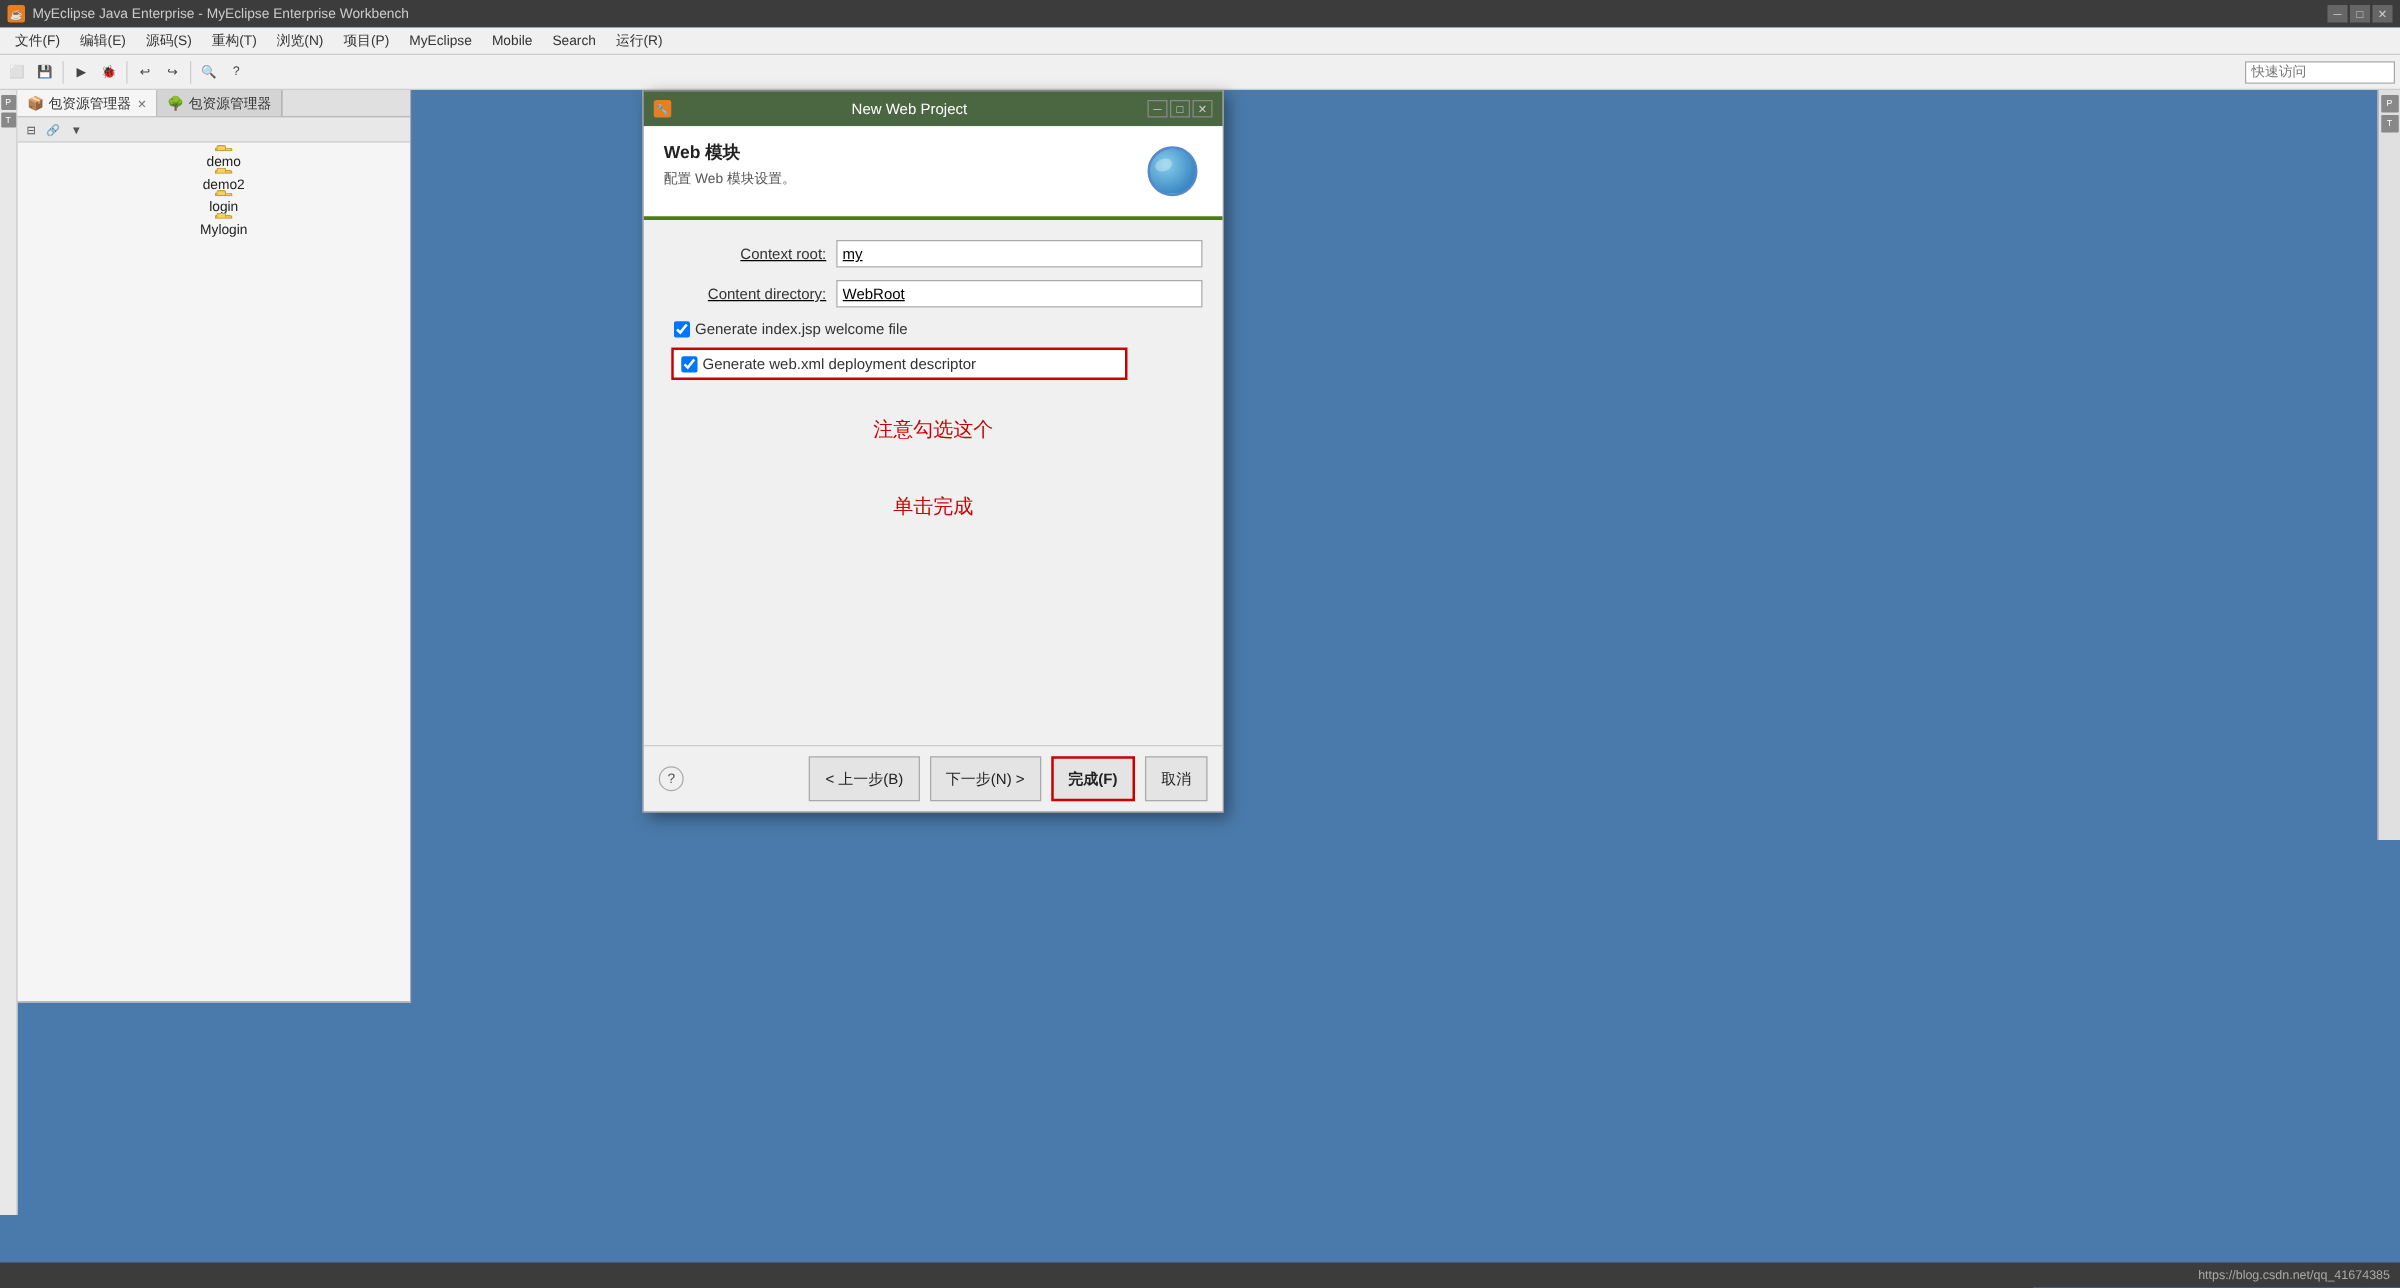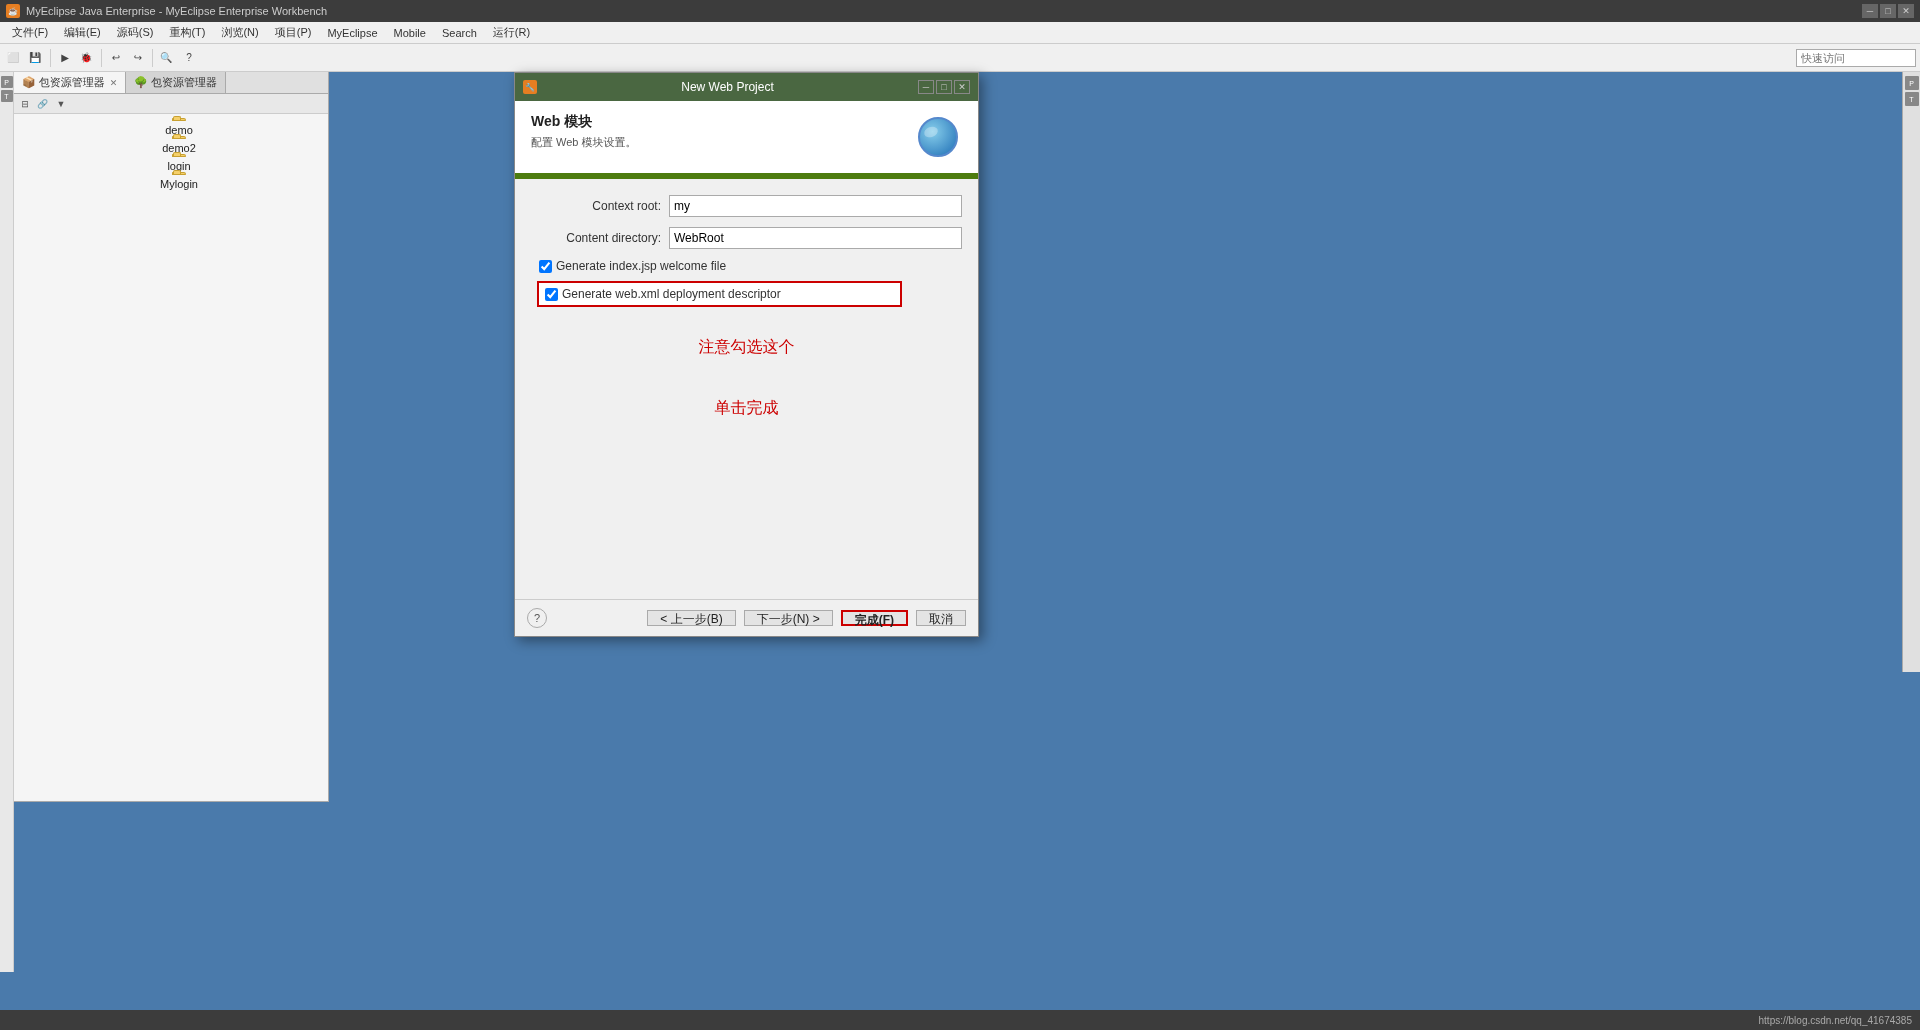--- a/index.html
+++ b/index.html
@@ -276,21 +276,21 @@
       font-size: 9px;
       cursor: pointer;
       display: flex; align-items: center; justify-content: center;
     }
 
     .dialog-header {
       background: white;
       padding: 12px 16px;
       display: flex;
       align-items: flex-start;
-      border-bottom: 6px solid #4d7c0f;
+      border-bottom: 3px solid #4d7c0f;
     }
     .dialog-header-text {
       flex: 1;
     }
     .dialog-header-title {
       font-size: 14px;
       font-weight: bold;
       color: #222;
       margin-bottom: 4px;
     }
@@ -324,20 +324,21 @@
       padding: 16px;
       background: #f0f0f0;
       min-height: 420px;
     }
 
     .form-row {
       display: flex;
       align-items: center;
       margin-bottom: 10px;
       gap: 8px;
+      text-decoration: underline;
     }
     .form-label {
       width: 130px;
       font-size: 12px;
       color: #333;
       text-align: right;
       flex-shrink: 0;
     }
     .form-input {
       flex: 1;
@@ -400,21 +401,21 @@
       border: 1px solid #aaa;
       border-radius: 50%;
       background: #f0f0f0;
       display: flex; align-items: center; justify-content: center;
       font-size: 11px;
       color: #555;
       cursor: pointer;
     }
     .footer-spacer { flex: 1; }
     .footer-btn {
-      height: 16px;
+      height: 36px;
       padding: 0 12px;
       border: 1px solid #aaa;
       background: #e4e4e4;
       font-size: 12px;
       cursor: pointer;
       color: #222;
     }
     .footer-btn.primary {
       border: 2px solid #cc0000;
       background: #e4e4e4;

